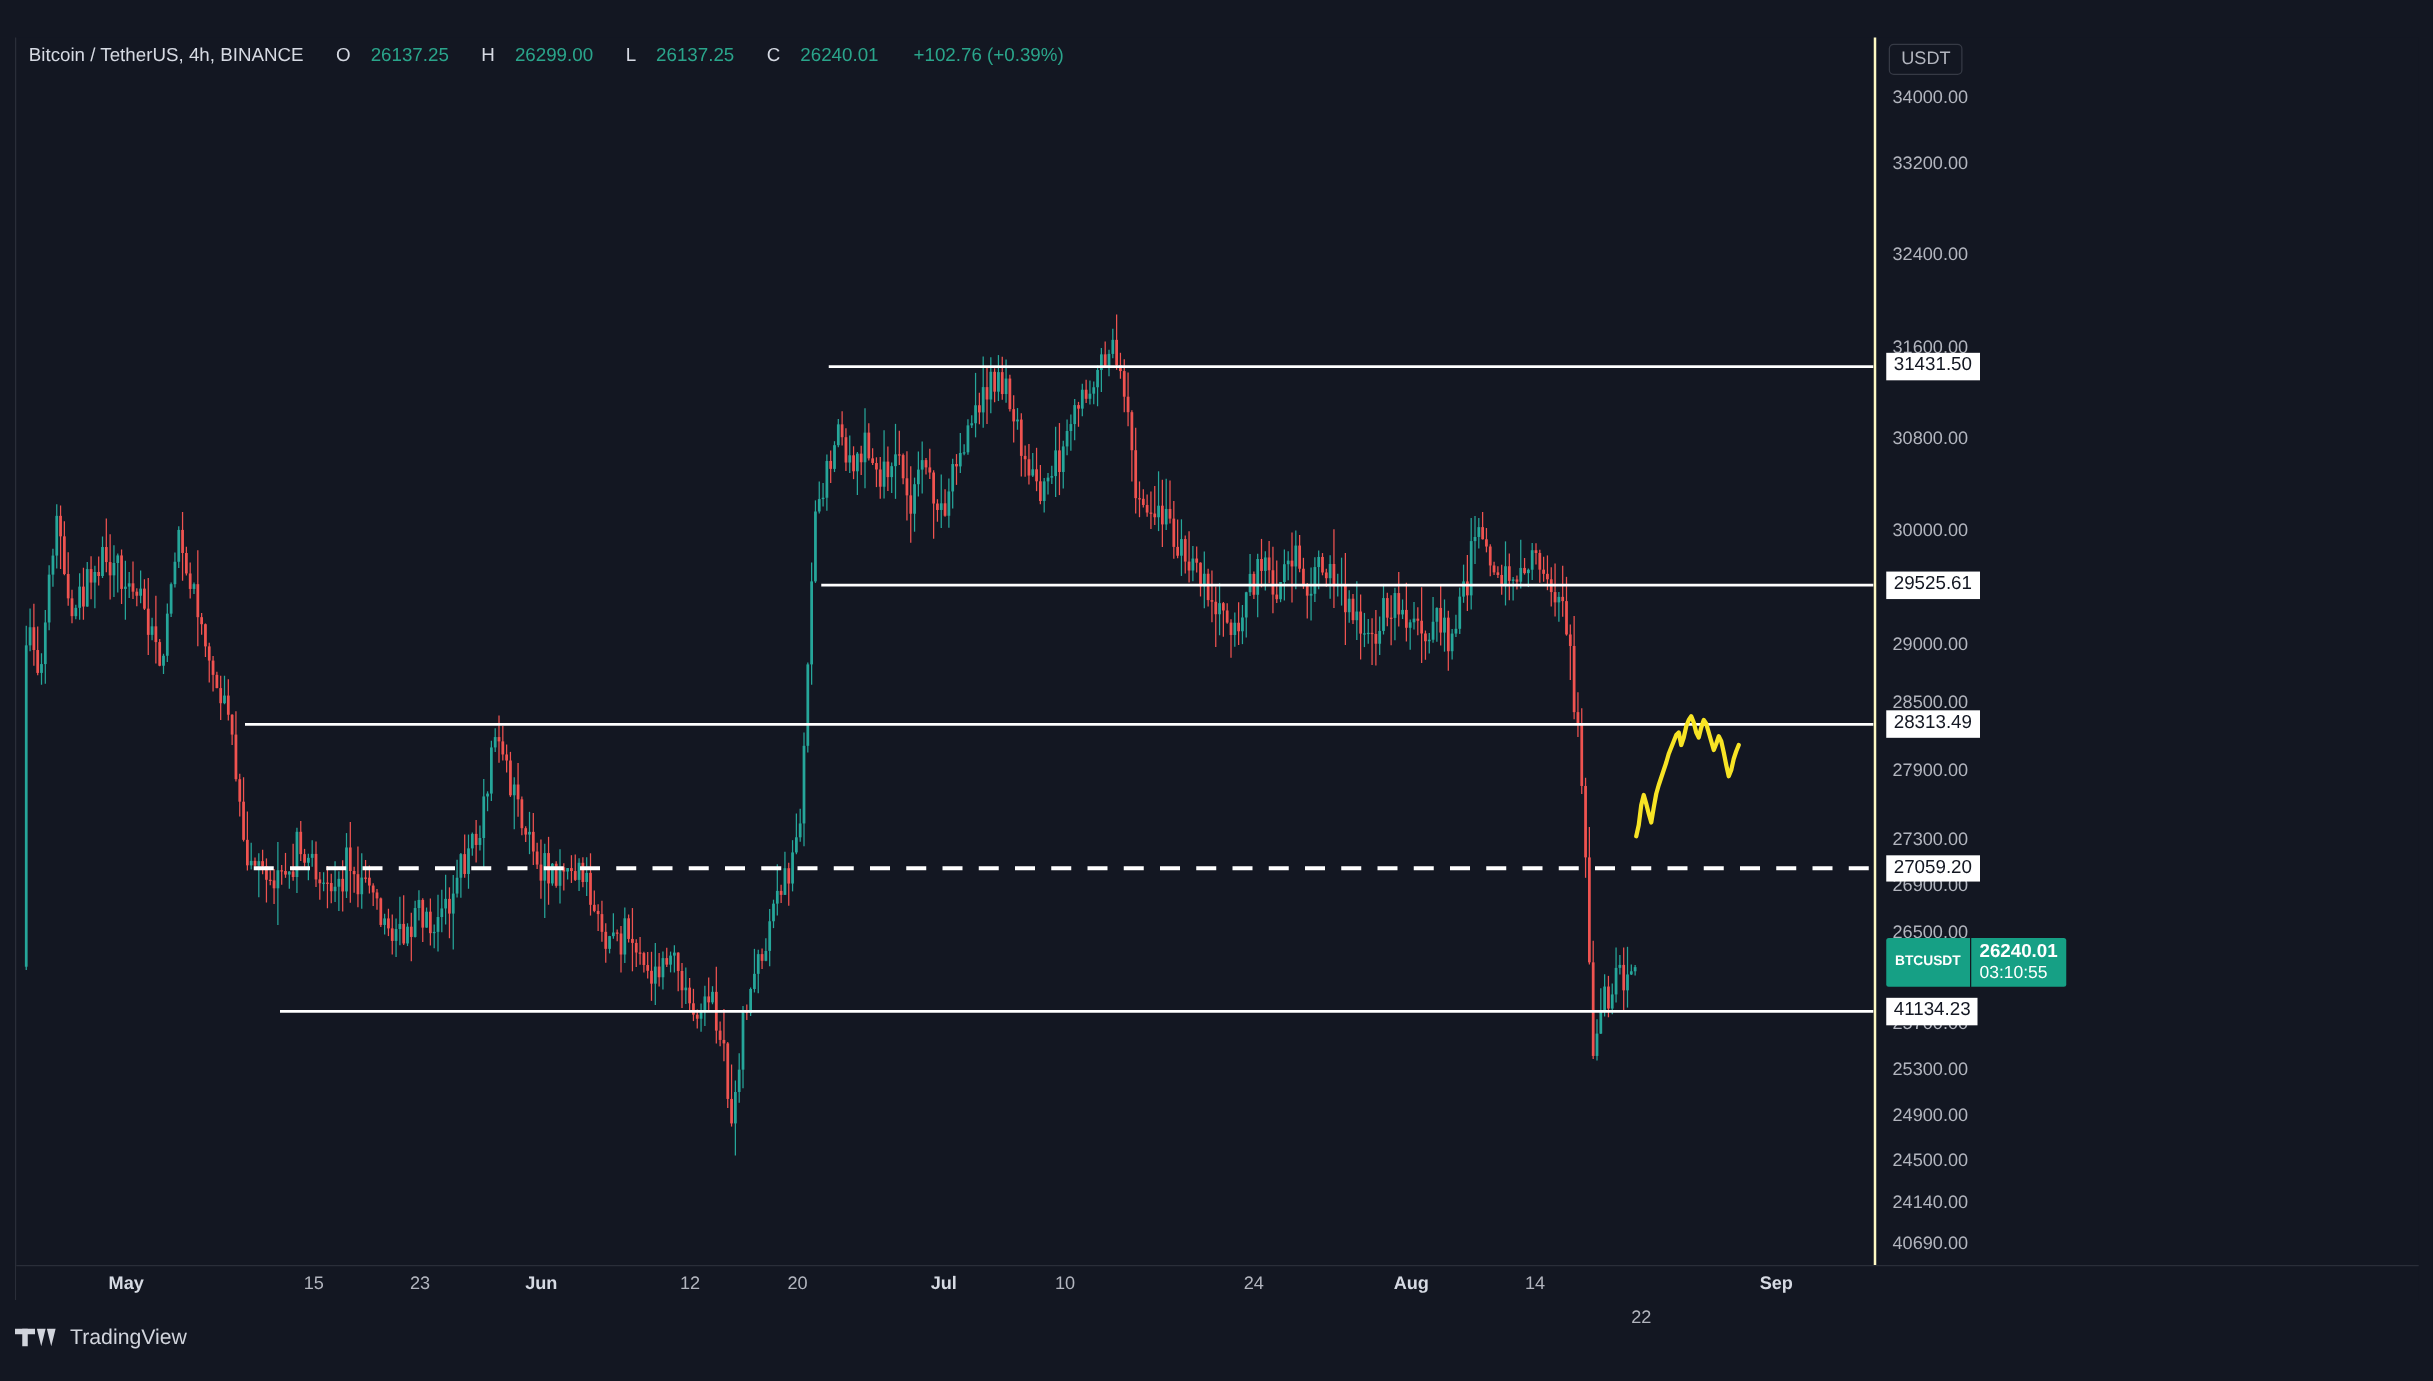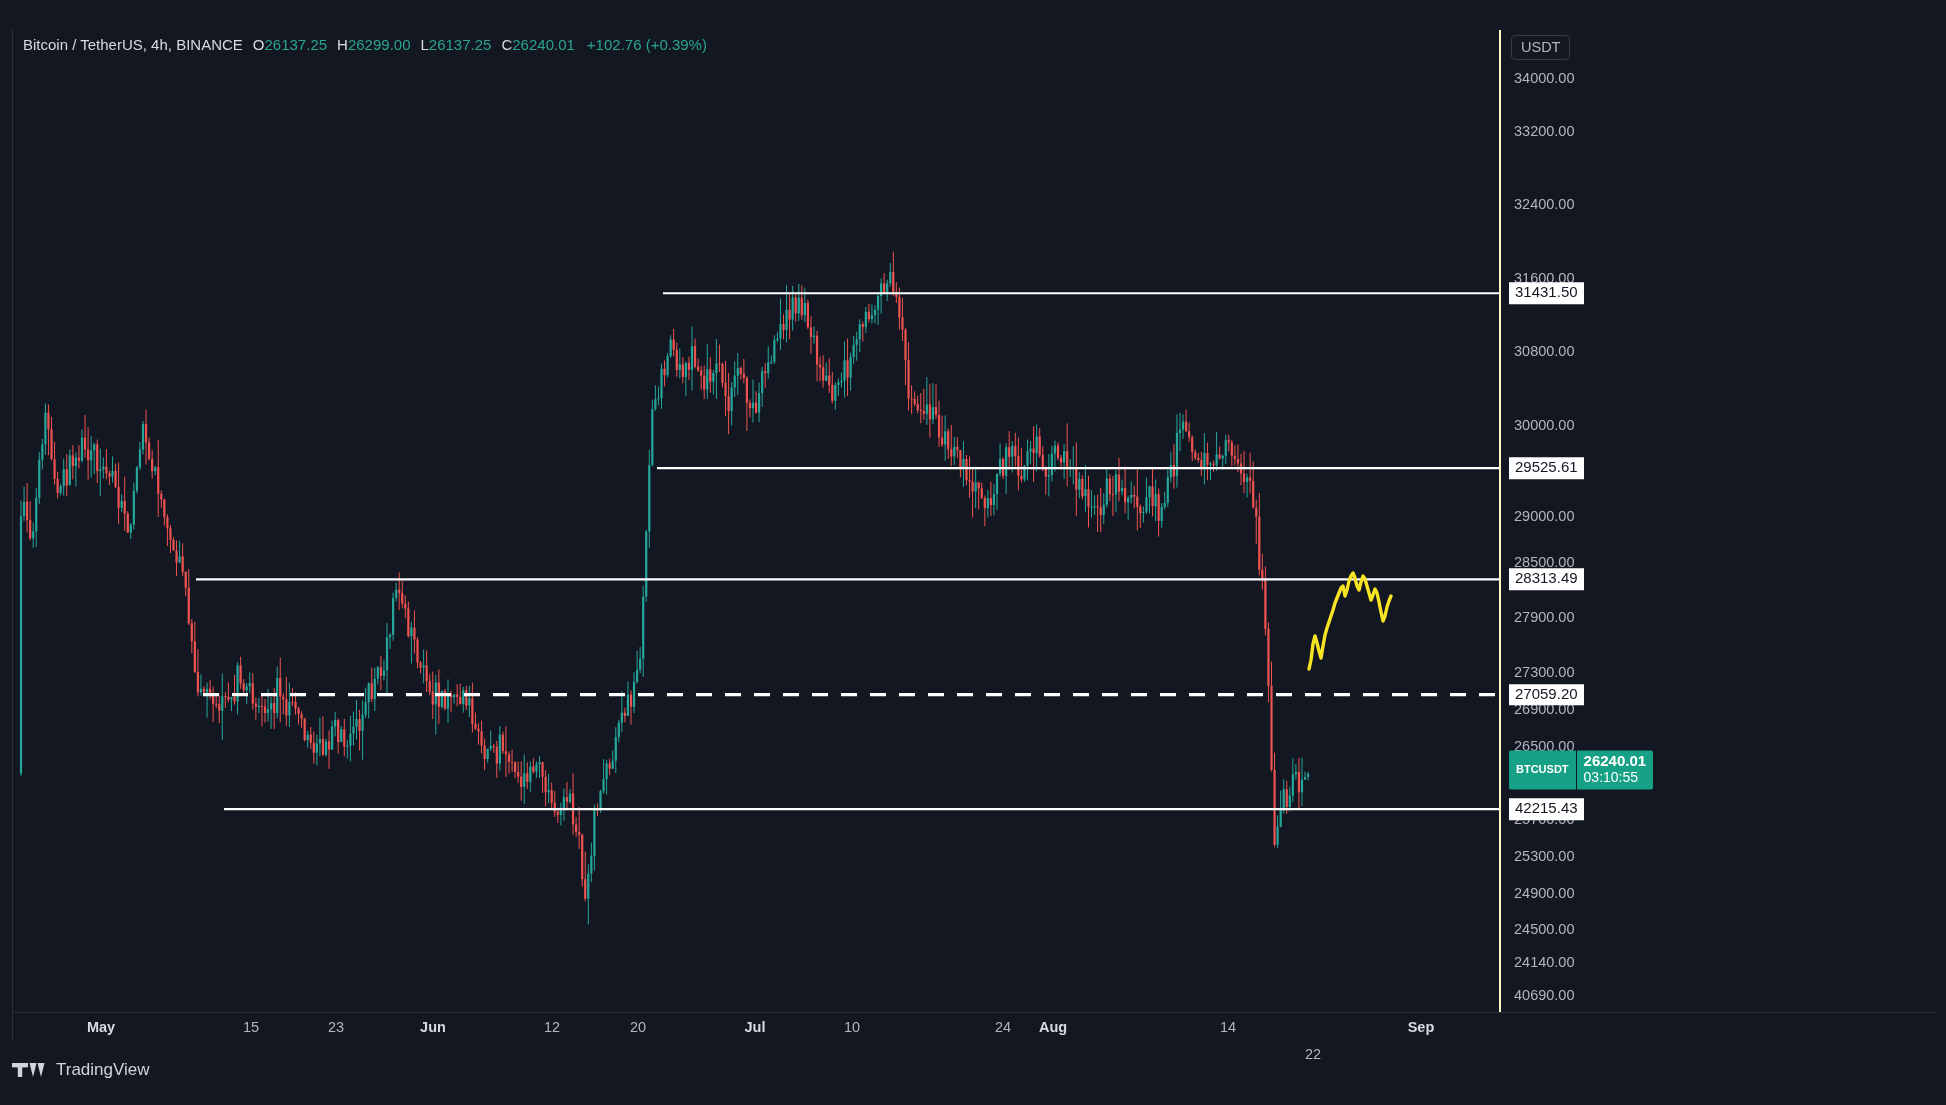--- a/index.html
+++ b/index.html
@@ -23,21 +23,21 @@
   #chart-frame {
     position: absolute; left: 12px; top: 30px;
     width: 1922px; height: 1010px;
     background: #131722;
     border-left: 1px solid #2a2e39;
   }
 
   
   #legend {
     position: absolute; left: 10px; top: 6px;
-    display: flex; align-items: baseline; gap: 0px;
+    display: flex; align-items: baseline; gap: 16px;
     font-size: 15px; white-space: nowrap; z-index: 9;
   }
   #legend .sym { color: #d6dae3; }
   #legend .ohlc-key { color: #d6dae3; margin-left: 10px; }
   #legend .ohlc-val { color: #2aa58b; }
   #legend .chg { color: #2aa58b; margin-left: 12px; }
 
   
   #pane {
     position: absolute; left: 0; top: 0;
@@ -1866,42 +1866,42 @@
           <div class="p-tick" style="top: 862.692px;">24900.00</div>
           <div class="p-tick" style="top: 899.402px;">24500.00</div>
           <div class="p-tick" style="top: 932.441px;">24140.00</div>
           <div class="p-tick" style="top: 965.48px;">40690.00</div>
         </div>
       <div id="p-levels">
           <div class="p-lvl" style="top: 263.259px;">31431.50</div>
           <div class="p-lvl" style="top: 438.173px;">29525.61</div>
           <div class="p-lvl" style="top: 549.416px;">28313.49</div>
           <div class="p-lvl" style="top: 664.529px;">27059.20</div>
-          <div class="p-lvl" style="top: 779.042px;">42215.43</div>
+          <div class="p-lvl" style="top: 779.042px;">41134.23</div>
         </div>
       <div id="last-badge" style="top: 739.711px;">
         <div class="lb-sym">BTCUSDT</div>
         <div class="lb-right">
           <div class="lb-price">26240.01</div>
           <div class="lb-timer">03:10:55</div>
         </div>
       </div>
     </div>
 
     <div id="time-axis">
         <div class="t-tick bold" style="left: 88px;">May</div>
         <div class="t-tick" style="left: 238px;">15</div>
         <div class="t-tick" style="left: 323px;">23</div>
         <div class="t-tick bold" style="left: 420px;">Jun</div>
         <div class="t-tick" style="left: 539px;">12</div>
         <div class="t-tick" style="left: 625px;">20</div>
         <div class="t-tick bold" style="left: 742px;">Jul</div>
         <div class="t-tick" style="left: 839px;">10</div>
         <div class="t-tick" style="left: 990px;">24</div>
-        <div class="t-tick bold" style="left: 1040px; text-align: center;">Aug</div>
+        <div class="t-tick bold" style="left: 1116px; text-align: center;">Aug</div>
         <div class="t-tick" style="left: 1215px;">14</div>
         <div class="t-tick" style="left: 1300px; margin-top: 27px;">22</div>
         <div class="t-tick bold" style="left: 1408px;">Sep</div>
       </div>
   </div>
 
   <div id="footer">
     <svg width="36" height="20" viewBox="0 0 36 20">
       <rect x="0" y="3" width="16" height="4.4" fill="#d1d4dc"></rect>
       <rect x="5.8" y="3" width="4.4" height="14" fill="#d1d4dc"></rect>

